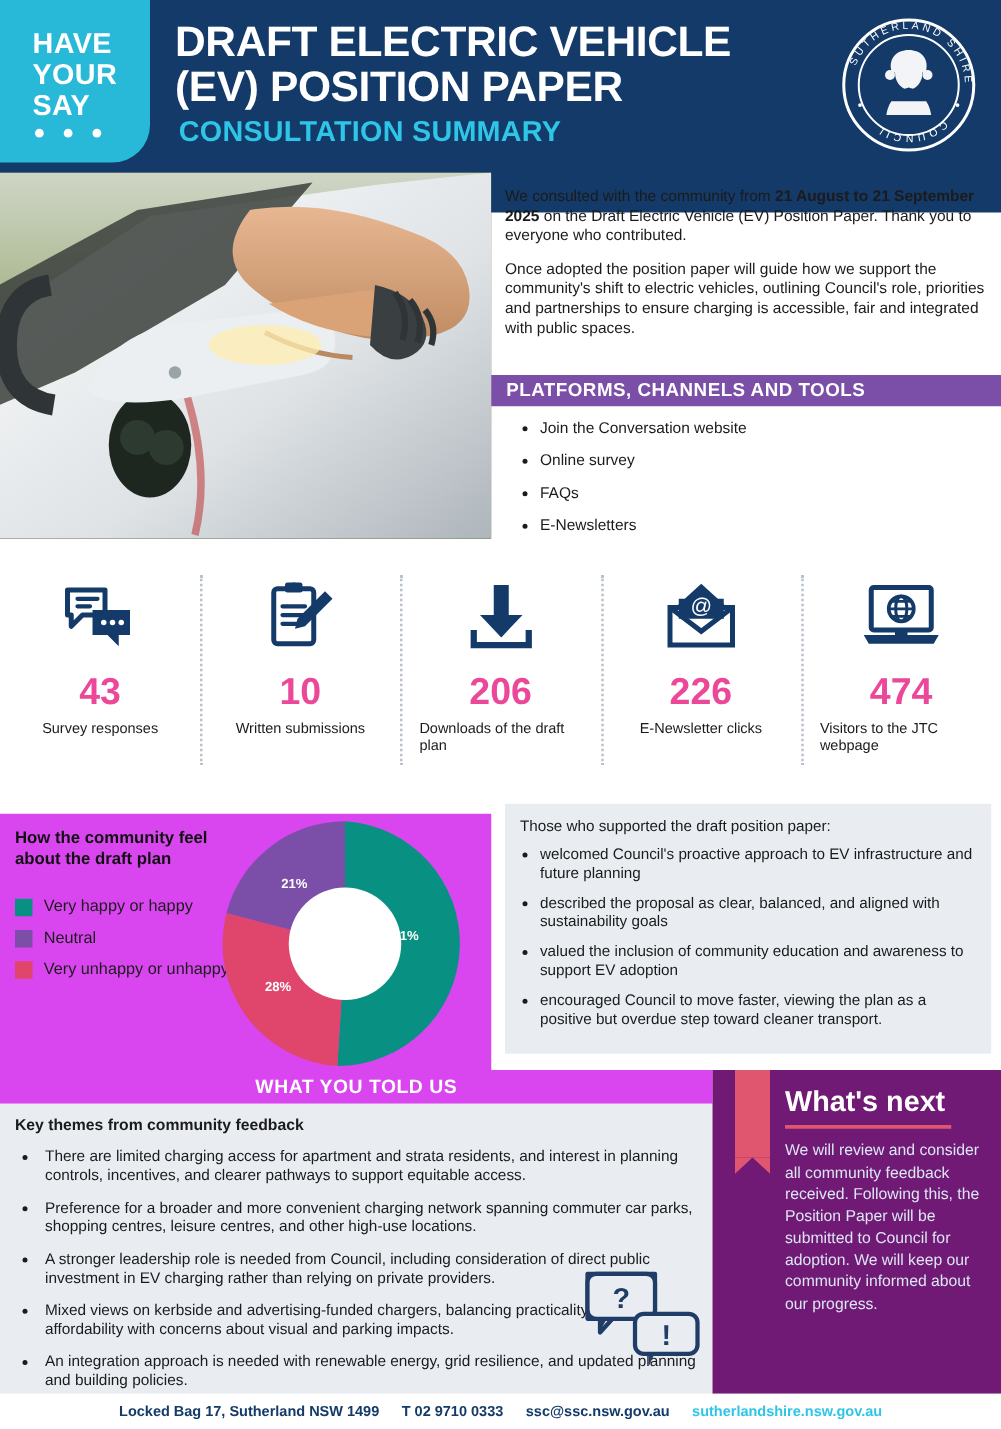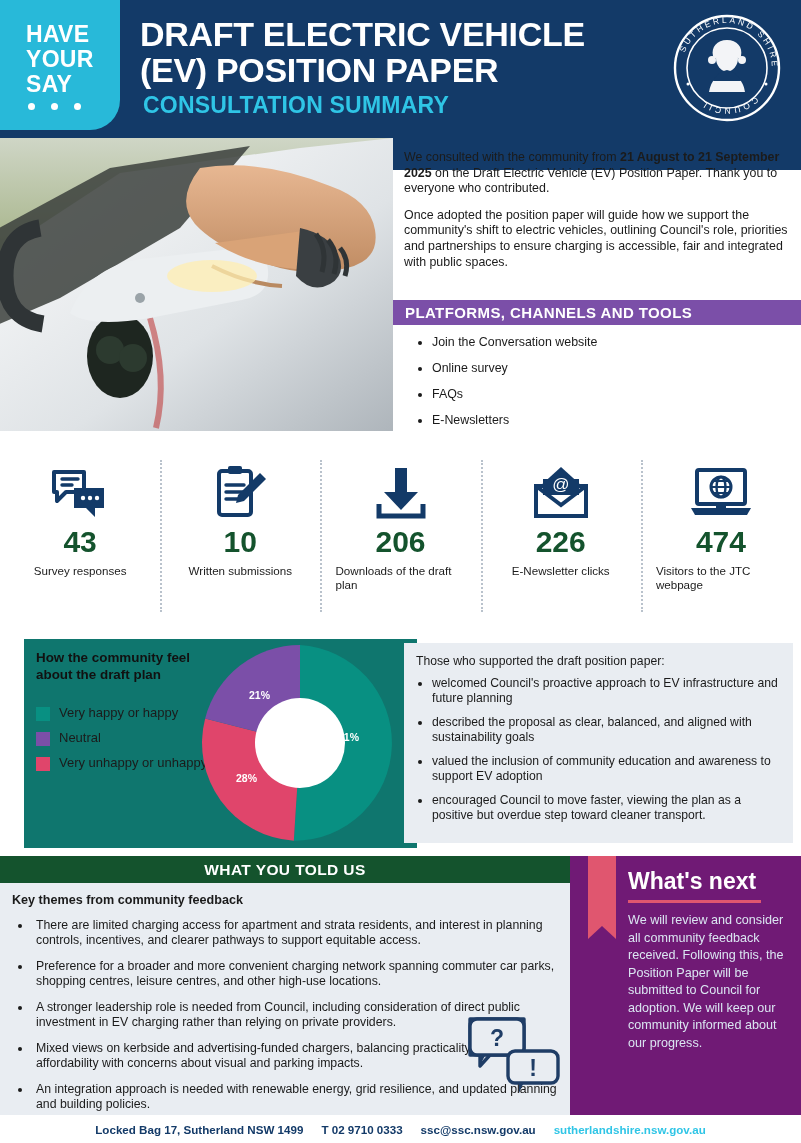--- a/index.html
+++ b/index.html
@@ -42,44 +42,44 @@
   
   .ovbar{left:0;top:431px;width:801px;height:23px;background:#F28B36;justify-content:center;}
 
   
   .stats{position:absolute;left:0;top:456px;width:801px;height:158px;display:flex;}
   .stat{flex:1;position:relative;display:flex;flex-direction:column;align-items:center;
         justify-content:flex-start;padding-top:8px;box-sizing:border-box;}
   .stat + .stat:before{content:"";position:absolute;left:0;top:4px;bottom:2px;
         border-left:2px dotted #b9c2cc;}
   .stat .ico{height:58px;display:flex;align-items:center;justify-content:center;color:#133A68;}
-  .stat .num{font-size:30px;font-weight:bold;color:#14532d;line-height:32px;margin-top:4px;}
+  .stat .num{font-size:30px;font-weight:bold;color:#ec4899;line-height:32px;margin-top:16px;}
   .stat .lbl{font-size:11.6px;color:#1b1b1b;line-height:14px;margin-top:6px;
         max-width:130px;}
 
   
   .svbar{left:0;top:616px;width:801px;height:23px;background:#00827D;justify-content:center;}
   .survey{position:absolute;left:0;top:639px;width:801px;height:209px;background:#fff;}
-  .chartbox{position:absolute;left:0;top:0;width:393px;height:209px;background:#0f766e;margin-left:24px;}
+  .chartbox{position:absolute;left:0;top:12px;width:393px;height:209px;background:#d946ef;}
   .qtitle{position:absolute;left:12px;top:10px;width:160px;font-weight:bold;font-size:13.4px;
         line-height:17px;color:#111;}
   .legend{position:absolute;left:12px;top:66px;width:175px;font-size:13px;line-height:16px;}
   .leg{display:flex;align-items:center;margin-bottom:9px;}
   .leg i{width:14px;height:14px;flex:0 0 14px;margin-right:9px;margin-top:1px;}
   .donut{position:absolute;left:176px;top:4px;width:200px;height:200px;}
   .donut .pct{position:absolute;color:#fff;font-size:10.5px;font-weight:bold;}
 
   .supportbox{position:absolute;left:404px;top:4px;width:389px;height:200px;background:#E9EDF2;
         box-sizing:border-box;padding:11px 12px 0 10px;}
   .supportbox .lead{font-size:12.2px;margin:0 0 8px 2px;}
   .supportbox ul{margin:0;padding-left:18px;font-size:12.2px;line-height:15px;}
   .supportbox li{margin-bottom:9px;}
 
   
-  .wytbar{left:0;top:856px;width:570px;height:27px;background:#14532d;justify-content:center;font-size:15.5px;}
+  .wytbar{left:0;top:856px;width:570px;height:27px;background:#d946ef;justify-content:center;font-size:15.5px;}
   .wyt{position:absolute;left:0;top:883px;width:570px;height:232px;background:#E9EDF2;
        box-sizing:border-box;padding:10px 12px 0 10px;}
   .wyt h4{margin:0 0 4px 2px;font-size:12.6px;font-weight:bold;}
   .wyt ul{margin:0;padding-left:22px;font-size:12.3px;line-height:15px;}
   .wyt li{margin-bottom:8px;padding-left:4px;margin-top:11px;}
   .bubbles{position:absolute;right:8px;bottom:18px;width:96px;height:84px;}
 
   
   .next{position:absolute;left:570px;top:856px;width:231px;height:259px;background:#701a75;}
   .ribbon{position:absolute;left:18px;top:0;width:28px;height:70px;background:#E0566F;}

